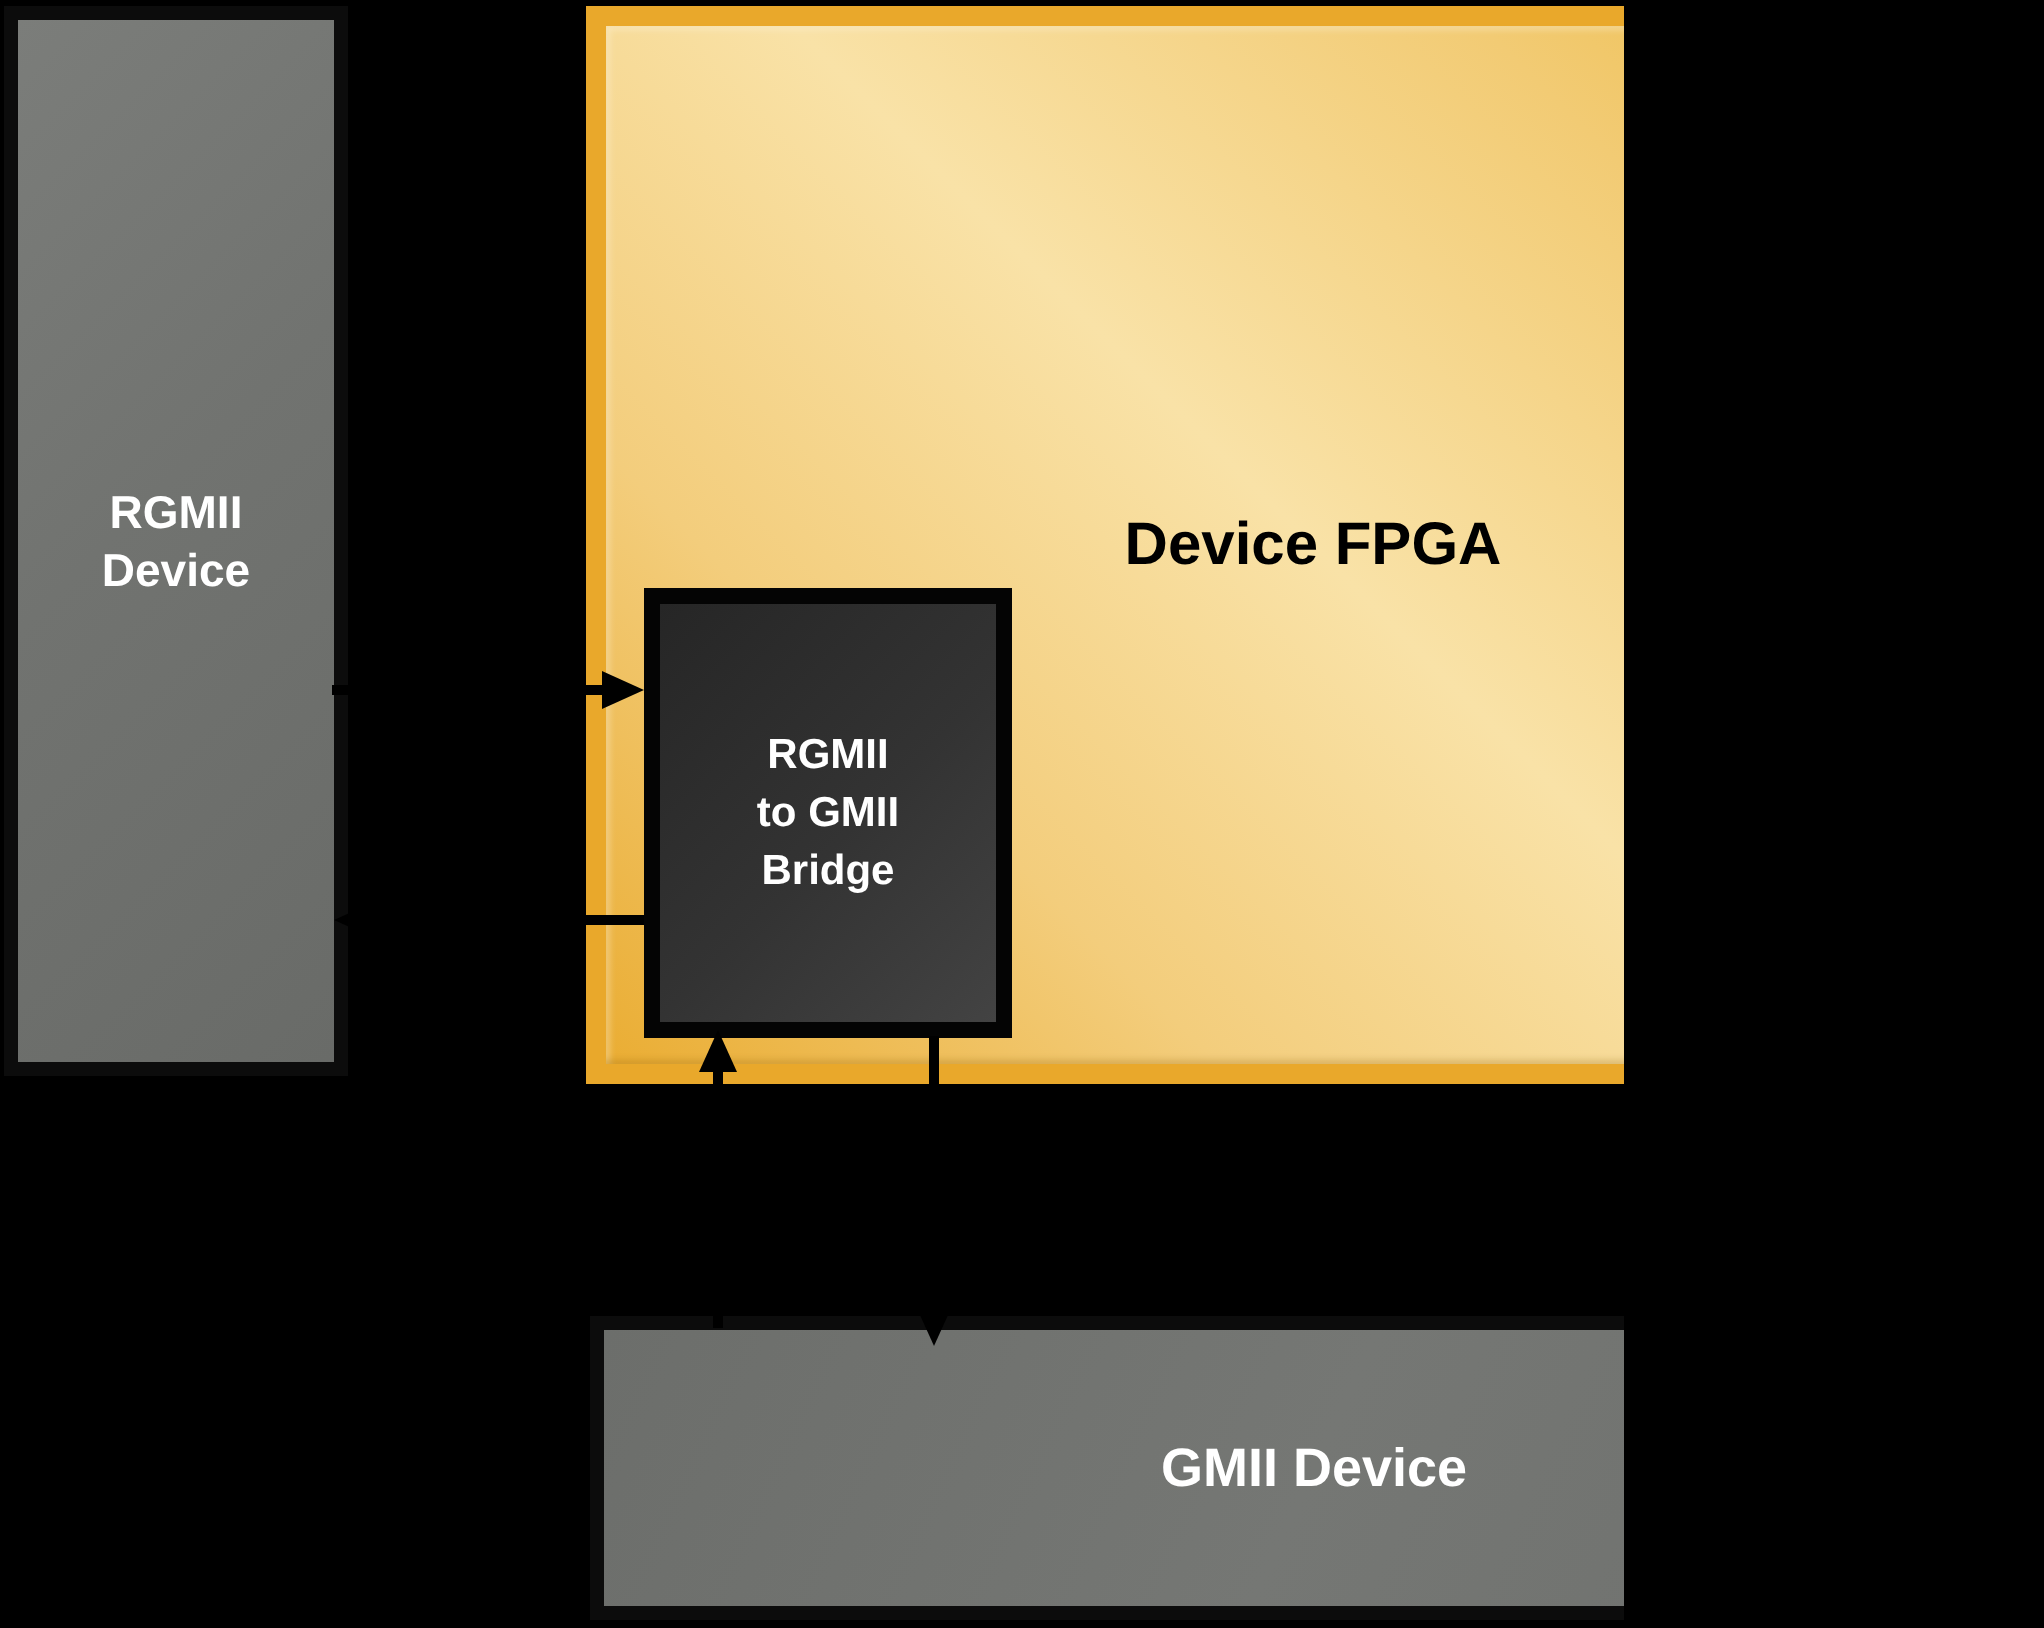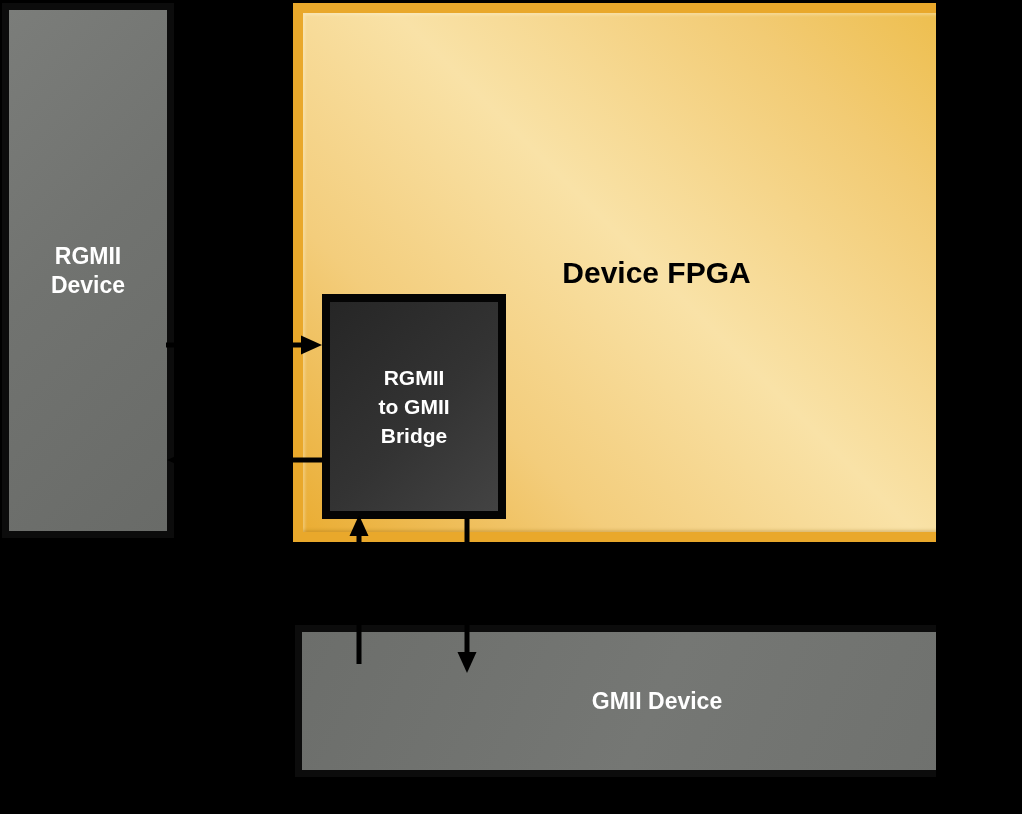--- a/index.html
+++ b/index.html
@@ -2,21 +2,21 @@
 <html><head>
 <meta charset="utf-8">
 <style>
   html, body {
     margin: 0;
     padding: 0;
     background: #000000;
   }
   #canvas {
     position: relative;
-    width: 936px;
+    width: 812px;
     height: 814px;
     background: #000000;
     overflow: hidden;
     font-family: "Liberation Sans", "DejaVu Sans", sans-serif;
   }
   .node {
     position: absolute;
     box-sizing: border-box;
     display: flex;
     align-items: center;
@@ -50,26 +50,26 @@
     left: 322px; top: 294px;
     width: 184px; height: 225px;
     border: 8px solid #040404;
     background: linear-gradient(135deg, #262626 0%, #333333 55%, #434343 100%);
     color: #ffffff;
     font-size: 21px;
     line-height: 29px;
   }
   
   .gmii-device {
-    left: 295px; top: 625px;
+    left: 295px; top: 658px;
     width: 724px; height: 152px;
     border: 7px solid #0c0c0c;
     background: linear-gradient(115deg, #6c6e6b 0%, #757774 50%, #6e706d 100%);
     color: #ffffff;
-    font-size: 23px;
+    font-size: 27px;
   }
   
   #connectors {
     position: absolute;
     left: 0; top: 0;
     width: 1022px;
     height: 814px;
     z-index: 10;
     pointer-events: none;
   }

